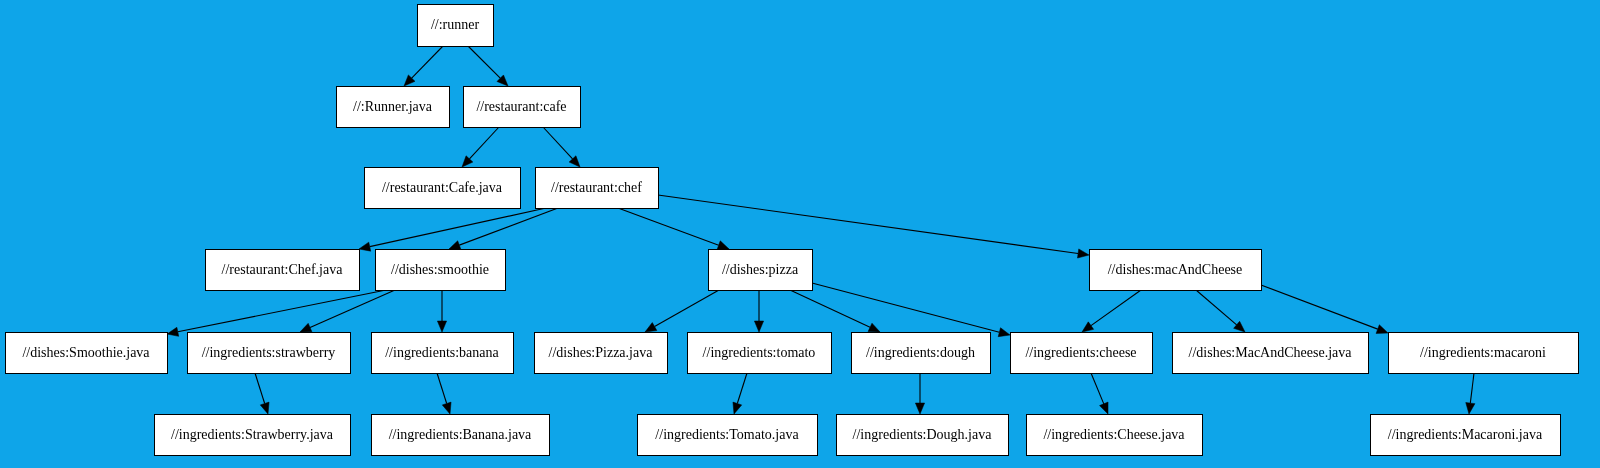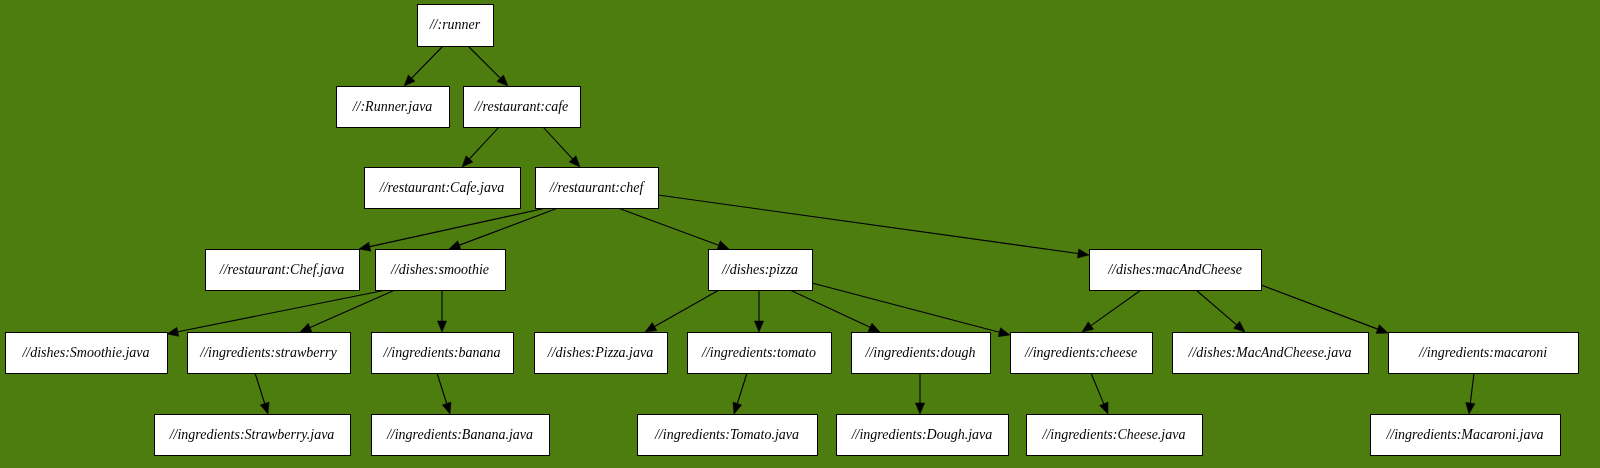--- a/index.html
+++ b/index.html
@@ -10,22 +10,21 @@
   body {
     width: 1600px;
     height: 468px;
     font-family: "Liberation Serif", "DejaVu Serif", serif;
     overflow: hidden;
   }
   #graph-root {
     position: relative;
     width: 1600px;
     height: 468px;
-    background: #4d7c0f;
-    font-style: italic;
+    background: #0ea5e9;
   }
   svg#graph-canvas {
     position: absolute;
     left: 0;
     top: 0;
     width: 1600px;
     height: 468px;
     display: block;
   }
   .node-box {

